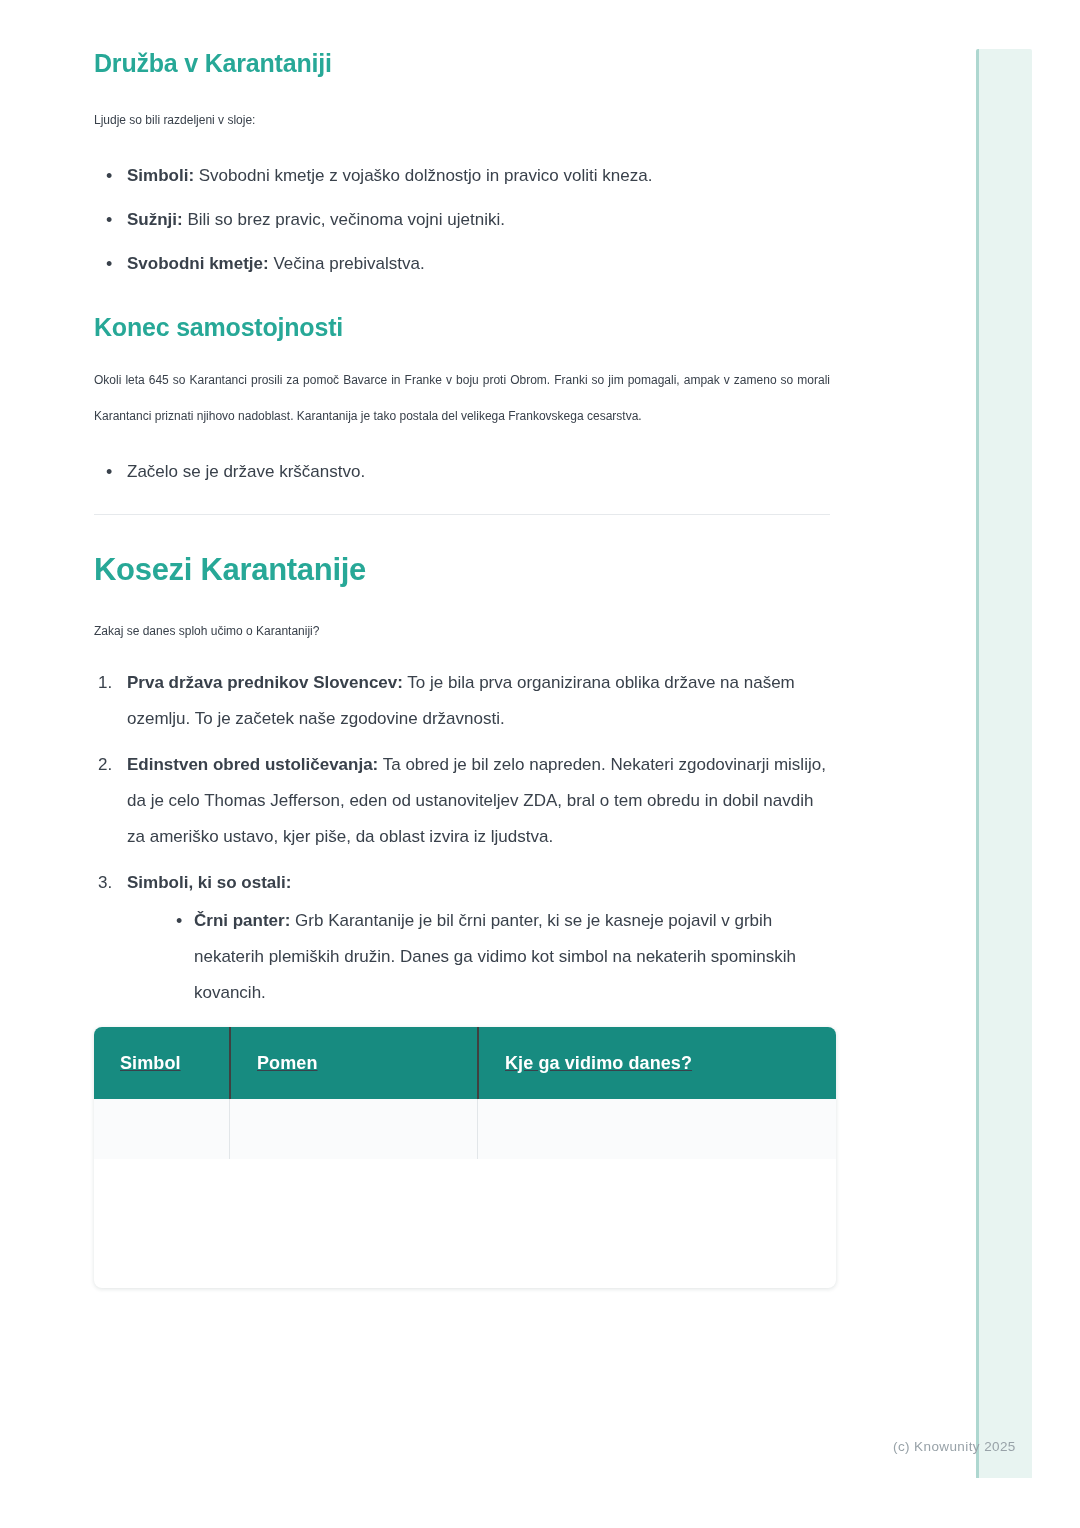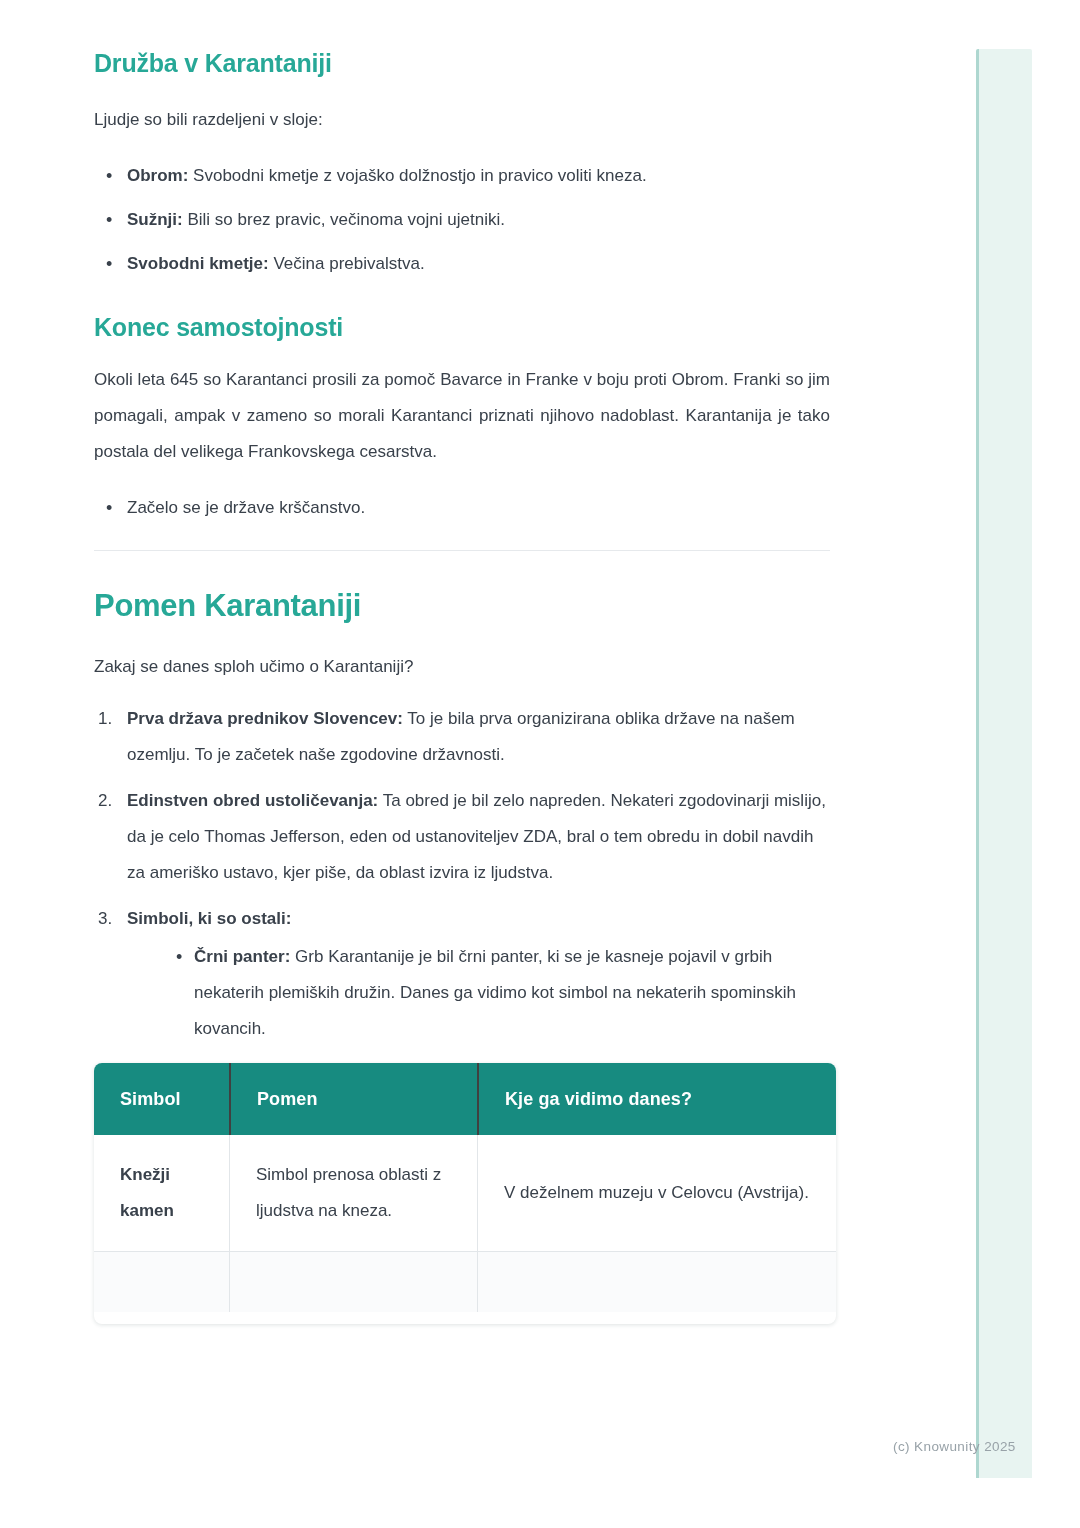--- a/index.html
+++ b/index.html
@@ -40,21 +40,21 @@
   h1.h1{
     color:var(--heading-teal);font-size:31px;line-height:38px;font-weight:700;
     letter-spacing:-.3px;margin:36px 0 0;
   }
   h2.h2{
     color:var(--heading-teal);font-size:25px;line-height:30px;font-weight:700;
     letter-spacing:-.2px;margin:30px 0 0;
   }
   h2.h2.first{margin-top:0;}
 
-  .para{font-size:17px;line-height:36px;margin:20px 0 0;width:736px;}
+  .para{font-size:12px;line-height:36px;margin:20px 0 0;width:736px;}
   .para.justify{text-align:justify;}
   .para.intro{margin-top:24px;}
 
   ul.bullets{list-style:none;margin:20px 0 0;width:736px;}
   ul.bullets > li{
     position:relative;padding-left:33px;font-size:17px;line-height:36px;
     margin-bottom:8px;
   }
   ul.bullets > li::before{
     content:"\2022";position:absolute;left:12px;top:0;
@@ -82,21 +82,21 @@
     content:"\2022";position:absolute;left:16px;top:0;
     font-size:18px;line-height:36px;color:var(--body-text);
   }
 
   .table-card{
     margin-top:16px;width:742px;height:261px;overflow:hidden;
     border-radius:8px;box-shadow:0 1px 4px rgba(25,60,60,.14);
     background:#fff;
   }
   table.symbols{
-    width:742px;border-collapse:separate;border-spacing:0;table-layout:fixed;
+    width:742px;border-collapse:separate;border-spacing:0;table-layout:fixed;text-decoration:underline;
   }
   table.symbols col.c1{width:135px;}
   table.symbols col.c2{width:248px;}
   table.symbols col.c3{width:359px;}
   table.symbols th{
     background:var(--table-header-bg);color:#fff;text-align:left;
     font-size:18px;font-weight:600;letter-spacing:.1px;
     height:72px;padding:0 18px 0 26px;vertical-align:middle;
   }
   table.symbols th + th{border-left:2px solid #404040;}
@@ -117,35 +117,35 @@
 
   <div class="side-strip"></div>
   <div class="watermark">(c) Knowunity 2025</div>
 
   <main class="content">
 
     <h2 class="h2 first">Družba v Karantaniji</h2>
     <p class="para intro">Ljudje so bili razdeljeni v sloje:</p>
 
     <ul class="bullets">
-      <li><b class="term">Obrom:</b><span> Svobodni kmetje z vojaško dolžnostjo in pravico voliti kneza.</span></li>
+      <li><b class="term">Simboli:</b><span> Svobodni kmetje z vojaško dolžnostjo in pravico voliti kneza.</span></li>
       <li><b class="term">Sužnji:</b><span> Bili so brez pravic, večinoma vojni ujetniki.</span></li>
       <li><b class="term">Svobodni kmetje:</b><span> Večina prebivalstva.</span></li>
     </ul>
 
     <h2 class="h2">Konec samostojnosti</h2>
     <p class="para justify">Okoli leta 645 so Karantanci prosili za pomoč Bavarce in Franke v boju proti Obrom. Franki so jim pomagali, ampak v zameno so morali Karantanci priznati njihovo nadoblast. Karantanija je tako postala del velikega Frankovskega cesarstva.</p>
 
     <ul class="bullets">
       <li>Začelo se je države krščanstvo.</li>
     </ul>
 
     <hr class="divider">
 
-    <h1 class="h1">Pomen Karantaniji</h1>
+    <h1 class="h1">Kosezi Karantanije</h1>
     <p class="para intro">Zakaj se danes sploh učimo o Karantaniji?</p>
 
     <ol class="numbered">
       <li>
         <span class="num">1.</span><b class="term">Prva država prednikov Slovencev:</b><span> To je bila prva organizirana oblika države na našem ozemlju. To je začetek naše zgodovine državnosti.</span>
       </li>
       <li>
         <span class="num">2.</span><b class="term">Edinstven obred ustoličevanja:</b><span> Ta obred je bil zelo napreden. Nekateri zgodovinarji mislijo, da je celo Thomas Jefferson, eden od ustanoviteljev ZDA, bral o tem obredu in dobil navdih za ameriško ustavo, kjer piše, da oblast izvira iz ljudstva.</span>
       </li>
       <li>
@@ -164,25 +164,20 @@
             <col class="c3">
           </colgroup>
         <thead>
           <tr>
             <th>Simbol</th>
             <th>Pomen</th>
             <th>Kje ga vidimo danes?</th>
           </tr>
         </thead>
         <tbody>
-          <tr>
-            <td class="col-simbol">Knežji kamen</td>
-            <td>Simbol prenosa oblasti z ljudstva na kneza.</td>
-            <td>V deželnem muzeju v Celovcu (Avstrija).</td>
-          </tr>
           <tr class="partial">
             <td></td>
             <td></td>
             <td></td>
           </tr>
         </tbody>
       </table>
     </div>
 
   </main>

